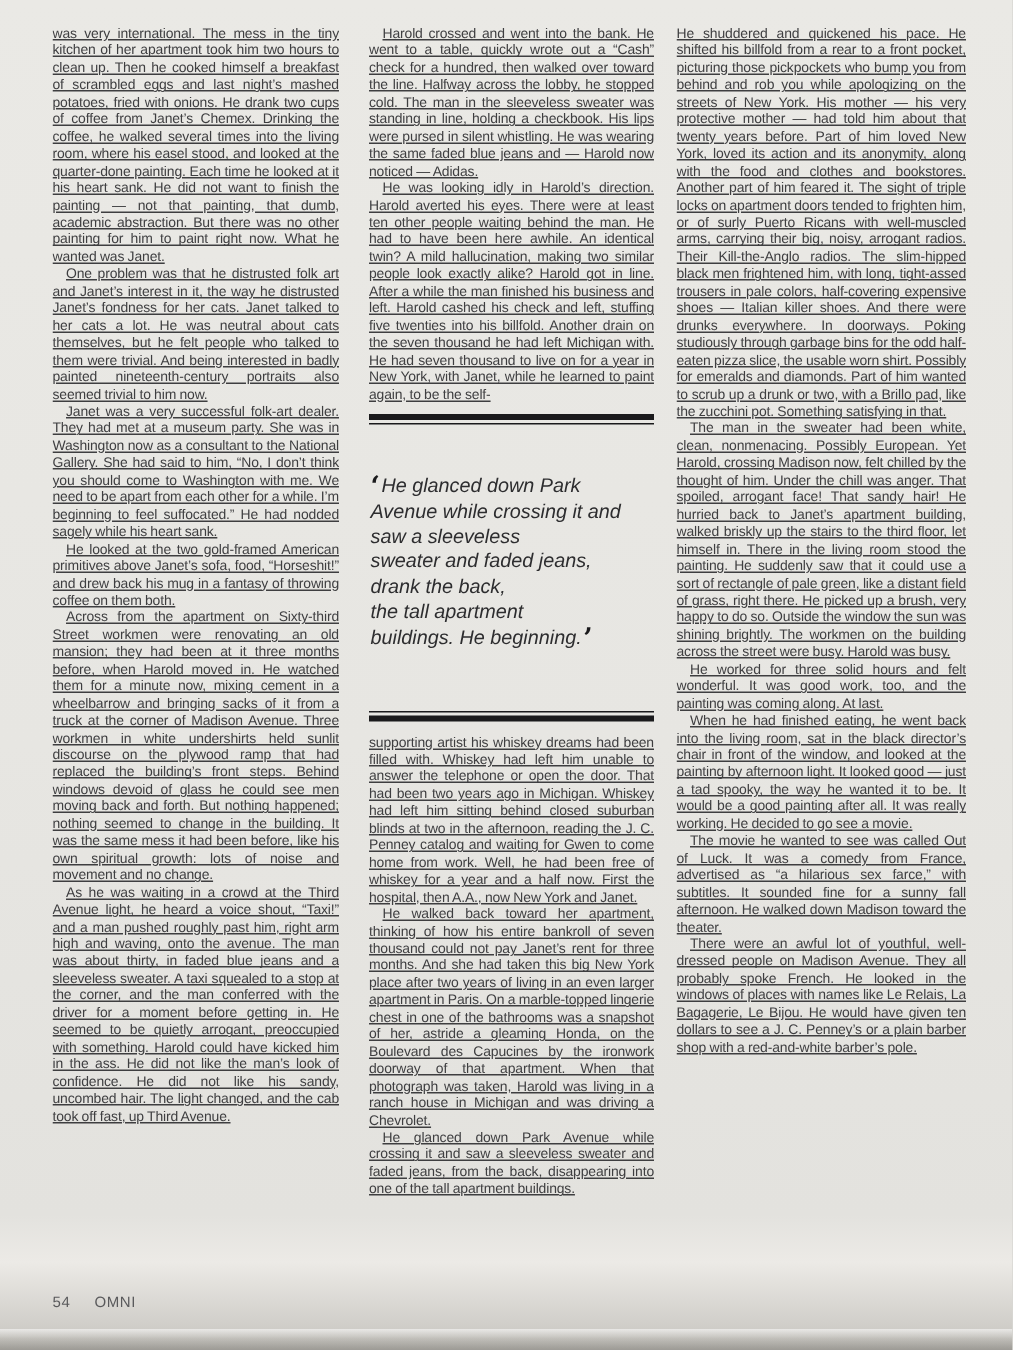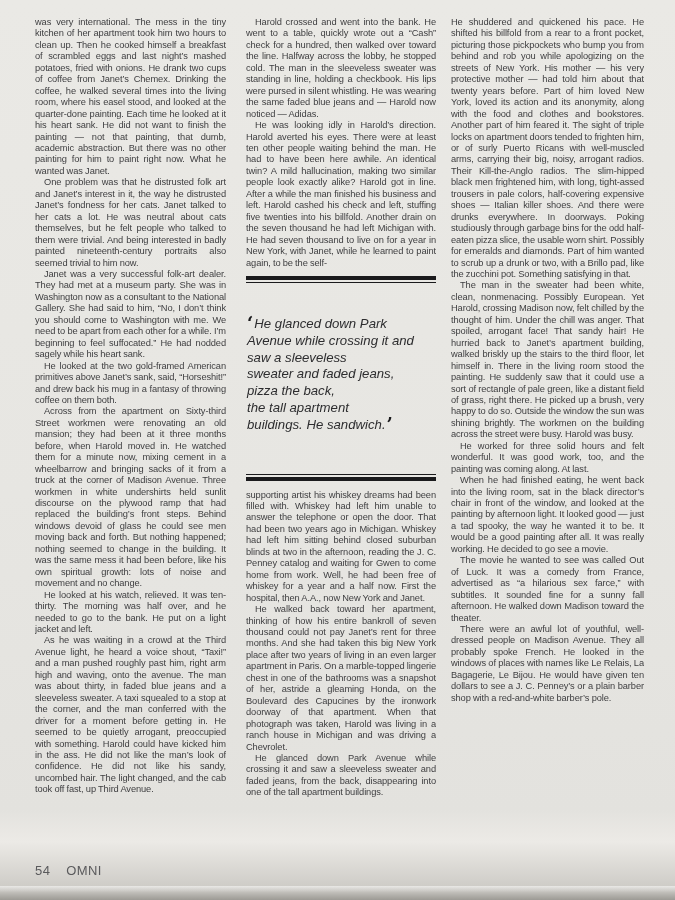--- a/index.html
+++ b/index.html
@@ -10,81 +10,80 @@
     color:#3e3e40;
   }
   .col{
     position:absolute;top:17px;height:852px;overflow:hidden;
     font-size:9.3px;line-height:11.45px;text-align:justify;
     letter-spacing:-0.1px;word-spacing:-0.25px;
   }
   .col-1{left:35px;width:191px;}
   .col-2{left:246px;width:190px;}
   .col-3{left:451px;width:193px;}
-  .col p{margin:0;text-indent:9px;}
+  .col p{margin:0;text-indent:9px;text-decoration:underline;}
   .col p.flush{text-indent:0;}
   .pq-block{margin:7px 0 9px 0;}
   .rule-bar{height:4px;background:#1a1a1c;}
   .rule-line{height:1px;background:#1a1a1c;}
   .scotch-top .rule-line{margin-top:2px;}
   .scotch-bottom .rule-line{margin-bottom:2px;}
   .pullquote{
     padding:33px 1px 40px 1px;text-align:left;
     font-style:italic;font-size:13.2px;line-height:16.8px;
     color:#2d2d2f;letter-spacing:0;word-spacing:0;
   }
   .pq-line{display:block;}
   .q-mark{
     font-style:normal;font-weight:bold;font-family:"DejaVu Serif",serif;
     font-size:18px;line-height:0;position:relative;top:2px;color:#1a1a1c;
   }
   .q-open{margin-right:1px;}
   .q-close{margin-left:1px;}
   .footer{
     position:absolute;left:35px;top:863px;display:flex;gap:16px;
-    font-size:13px;color:#5a5a5c;letter-spacing:0.4px;
+    font-size:10px;color:#5a5a5c;letter-spacing:0.4px;
   }
   .page-bottom-edge{
     position:absolute;left:0;right:0;bottom:0;height:14px;pointer-events:none;
     background:linear-gradient(180deg,rgba(255,255,255,0.55) 0%,rgba(160,158,152,0.18) 45%,rgba(110,108,102,0.38) 100%);
   }
 </style>
 </head>
 <body>
 
 <div class="page">
 
   <div class="col col-1">
     <p class="flush">was very international. The mess in the tiny kitchen of her apartment took him two hours to clean up. Then he cooked himself a breakfast of scrambled eggs and last night’s mashed potatoes, fried with onions. He drank two cups of coffee from Janet’s Chemex. Drinking the coffee, he walked several times into the living room, where his easel stood, and looked at the quarter-done painting. Each time he looked at it his heart sank. He did not want to finish the painting — not that painting, that dumb, academic abstraction. But there was no other painting for him to paint right now. What he wanted was Janet.</p>
     <p>One problem was that he distrusted folk art and Janet’s interest in it, the way he distrusted Janet’s fondness for her cats. Janet talked to her cats a lot. He was neutral about cats themselves, but he felt people who talked to them were trivial. And being interested in badly painted nineteenth-century portraits also seemed trivial to him now.</p>
     <p>Janet was a very successful folk-art dealer. They had met at a museum party. She was in Washington now as a consultant to the National Gallery. She had said to him, “No, I don’t think you should come to Washington with me. We need to be apart from each other for a while. I’m beginning to feel suffocated.” He had nodded sagely while his heart sank.</p>
-    <p>He looked at the two gold-framed American primitives above Janet’s sank, said, “Horseshit!” and drew back his mug in a fantasy of throwing coffee on them both.</p>
+    <p>He looked at the two gold-framed American primitives above Janet’s sofa, food, “Horseshit!” and drew back his mug in a fantasy of throwing coffee on them both.</p>
     <p>Across from the apartment on Sixty-third Street workmen were renovating an old mansion; they had been at it three months before, when Harold moved in. He watched them for a minute now, mixing cement in a wheelbarrow and bringing sacks of it from a truck at the corner of Madison Avenue. Three workmen in white undershirts held sunlit discourse on the plywood ramp that had replaced the building’s front steps. Behind windows devoid of glass he could see men moving back and forth. But nothing happened; nothing seemed to change in the building. It was the same mess it had been before, like his own spiritual growth: lots of noise and movement and no change.</p>
-    <p>He looked at his watch, relieved. It was ten-thirty. The morning was half over, and he needed to go to the bank. He put on a light jacket and left.</p>
     <p>As he was waiting in a crowd at the Third Avenue light, he heard a voice shout, “Taxi!” and a man pushed roughly past him, right arm high and waving, onto the avenue. The man was about thirty, in faded blue jeans and a sleeveless sweater. A taxi squealed to a stop at the corner, and the man conferred with the driver for a moment before getting in. He seemed to be quietly arrogant, preoccupied with something. Harold could have kicked him in the ass. He did not like the man’s look of confidence. He did not like his sandy, uncombed hair. The light changed, and the cab took off fast, up Third Avenue.</p>
   </div>
 
   <div class="col col-2">
     <p>Harold crossed and went into the bank. He went to a table, quickly wrote out a “Cash” check for a hundred, then walked over toward the line. Halfway across the lobby, he stopped cold. The man in the sleeveless sweater was standing in line, holding a checkbook. His lips were pursed in silent whistling. He was wearing the same faded blue jeans and — Harold now noticed — Adidas.</p>
     <p>He was looking idly in Harold’s direction. Harold averted his eyes. There were at least ten other people waiting behind the man. He had to have been here awhile. An identical twin? A mild hallucination, making two similar people look exactly alike? Harold got in line. After a while the man finished his business and left. Harold cashed his check and left, stuffing five twenties into his billfold. Another drain on the seven thousand he had left Michigan with. He had seven thousand to live on for a year in New York, with Janet, while he learned to paint again, to be the self-</p>
 
     <div class="pq-block">
       <div class="scotch-top">
         <div class="rule-bar"></div>
         <div class="rule-line"></div>
       </div>
 
       <div class="pullquote">
         <span class="pq-line"><span class="q-mark q-open">‘</span><span>He glanced down Park</span></span>
         <span class="pq-line">Avenue while crossing it and</span>
         <span class="pq-line">saw a sleeveless</span>
         <span class="pq-line">sweater and faded jeans,</span>
-        <span class="pq-line">pizza the back,</span>
+        <span class="pq-line">drank the back,</span>
         <span class="pq-line">the tall apartment</span>
-        <span class="pq-line"><span>buildings. He sandwich.</span><span class="q-mark q-close">’</span></span>
+        <span class="pq-line"><span>buildings. He beginning.</span><span class="q-mark q-close">’</span></span>
       </div>
 
       <div class="scotch-bottom">
         <div class="rule-line"></div>
         <div class="rule-bar"></div>
       </div>
     </div>
 
     <p class="flush">supporting artist his whiskey dreams had been filled with. Whiskey had left him unable to answer the telephone or open the door. That had been two years ago in Michigan. Whiskey had left him sitting behind closed suburban blinds at two in the afternoon, reading the J. C. Penney catalog and waiting for Gwen to come home from work. Well, he had been free of whiskey for a year and a half now. First the hospital, then A.A., now New York and Janet.</p>
     <p>He walked back toward her apartment, thinking of how his entire bankroll of seven thousand could not pay Janet’s rent for three months. And she had taken this big New York place after two years of living in an even larger apartment in Paris. On a marble-topped lingerie chest in one of the bathrooms was a snapshot of her, astride a gleaming Honda, on the Boulevard des Capucines by the ironwork doorway of that apartment. When that photograph was taken, Harold was living in a ranch house in Michigan and was driving a Chevrolet.</p>

